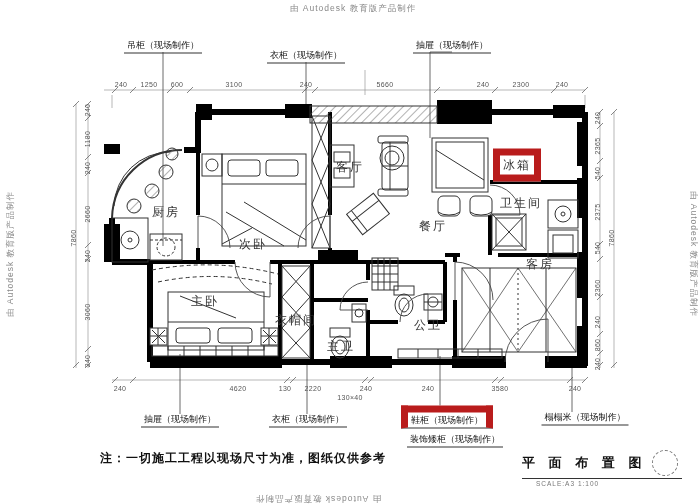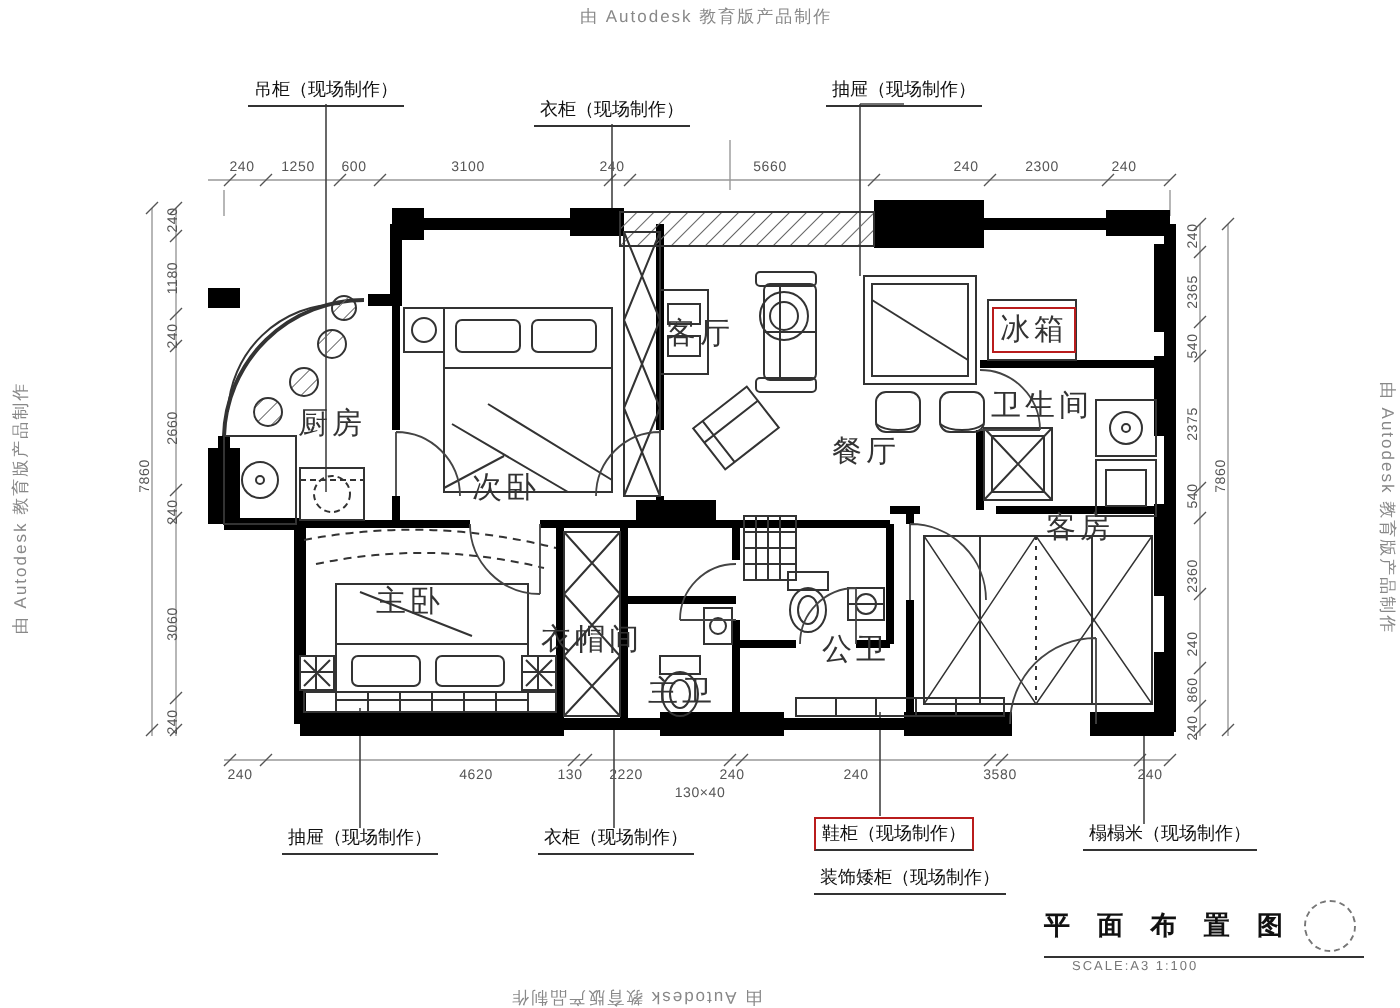--- a/index.html
+++ b/index.html
@@ -3,23 +3,23 @@
 <meta charset="utf-8">
 <style>
   html,body{margin:0;padding:0;background:#e8e8e8;}
   .stage{position:relative;width:700px;height:504px;background:#ffffff;overflow:hidden;
          font-family:"Liberation Sans", sans-serif;color:#222;}
   svg{position:absolute;left:0;top:0;}
   .layer{position:absolute;left:0;top:0;width:700px;height:504px;pointer-events:none;}
   .layer span{position:absolute;transform:translate(-50%,-50%);white-space:nowrap;}
   .dim{font-size:7px;color:#555;letter-spacing:0.3px;}
   .dim-rot{transform:translate(-50%,-50%) rotate(-90deg) !important;}
-  .room-label{font-size:15px;color:#333;letter-spacing:2px;text-align:center;}
+  .room-label{font-size:12px;color:#333;letter-spacing:2px;text-align:center;}
   .callout{font-size:9px;color:#111;border-bottom:1px solid #333;padding:0 3px 1px 3px;}
-  .boxed{border:1px solid #b91c1c;padding:1px 3px;background:#fff;}
+  .boxed{border:7px solid #b91c1c;padding:1px 3px;background:#fff;}
   .watermark{position:absolute;font-size:8.5px;color:#888;letter-spacing:1px;white-space:nowrap;}
   .wm-top{left:290px;top:3px;}
   .wm-bottom{left:255px;top:492px;transform:rotate(180deg);}
   .wm-left{left:-52px;top:248px;transform:rotate(-90deg);}
   .wm-right{left:630px;top:248px;transform:rotate(90deg);}
   .note{position:absolute;left:100px;top:450px;font-size:12px;font-weight:bold;color:#111;letter-spacing:1px;}
   .titleblock{position:absolute;left:522px;top:450px;width:160px;}
   .tb-row{display:flex;align-items:center;border-bottom:1.5px solid #333;padding-bottom:2px;}
   .tb-title{font-size:13px;font-weight:bold;letter-spacing:5px;color:#111;}
   .tb-circle{width:24px;height:24px;border:1px dashed #777;border-radius:50%;margin-left:6px;flex:0 0 auto;}
@@ -287,20 +287,21 @@
       <span class="dim dim-rot" style="left: 597px; top: 345px;">860</span>
       <span class="dim dim-rot" style="left: 597px; top: 364px;">240</span>
       <span class="dim dim-rot" style="left: 611px; top: 238px;">7860</span>
     </div>
 
   <div class="watermark wm-top">由 Autodesk 教育版产品制作</div>
   <div class="watermark wm-bottom">由 Autodesk 教育版产品制作</div>
   <div class="watermark wm-left">由 Autodesk 教育版产品制作</div>
   <div class="watermark wm-right">由 Autodesk 教育版产品制作</div>
 
+  <div class="note">注：一切施工工程以现场尺寸为准，图纸仅供参考</div>
 
   <div class="titleblock">
     <div class="tb-row">
       <span class="tb-title">平 面 布 置 图</span>
       <span class="tb-circle"></span>
     </div>
     <div class="tb-scale">SCALE:A3 1:100</div>
   </div>
 
 </div>

